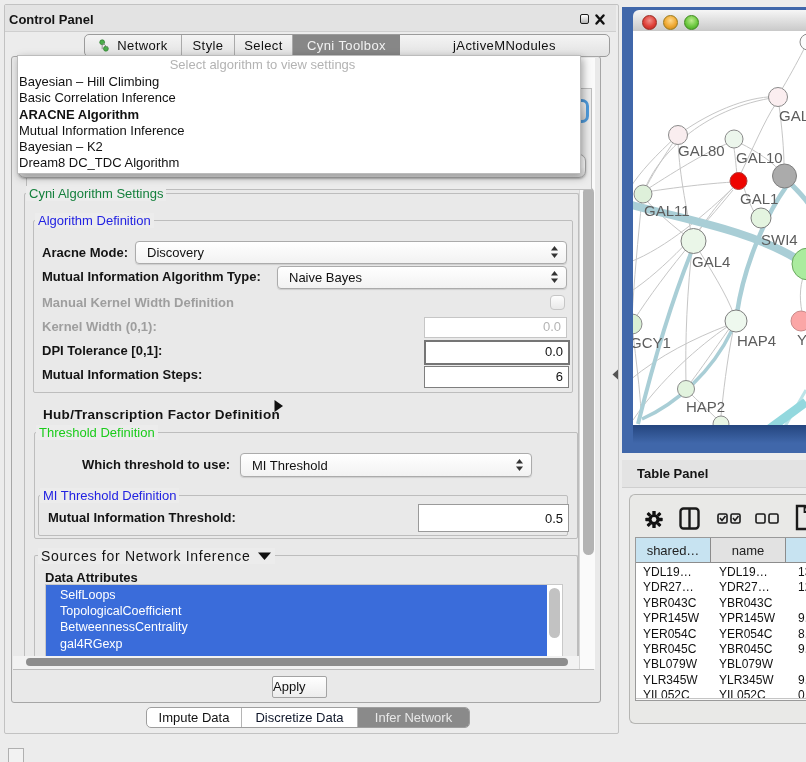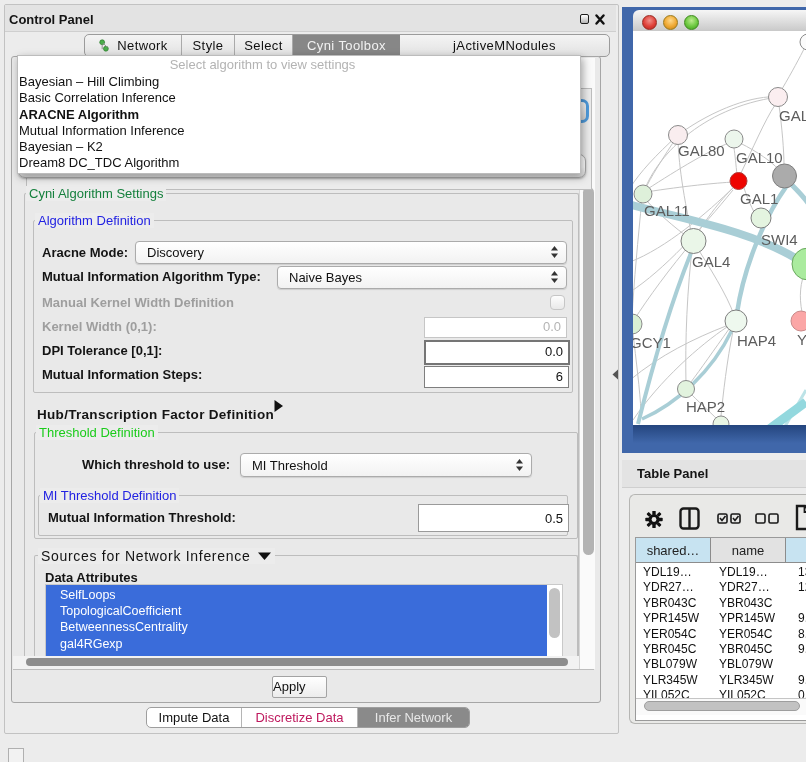--- a/index.html
+++ b/index.html
@@ -81,21 +81,21 @@
 
 <div class="abs b13 gray" style="left:42px;top:319px;">Kernel Width (0,1):</div>
 <div class="field" style="left:424px;top:317px;width:136px;height:18px;border:1px solid #c6c6c6;padding:1px 5px 0 0;color:#b4b4b4;">0.0</div>
 
 <div class="abs b13" style="left:42px;top:343px;">DPI Tolerance [0,1]:</div>
 <div class="field" style="left:424px;top:340px;width:137px;height:19px;border:2px solid #757575;padding:2px 5px 0 0;">0.0</div>
 
 <div class="abs b13" style="left:42px;top:367px;">Mutual Information Steps:</div>
 <div class="field" style="left:424px;top:366px;width:138px;height:18px;border:1.5px solid #7e7e7e;padding:2px 5px 0 0;">6</div>
 
-<div class="abs r13" style="left:37px;top:399px;font-size:13.5px;letter-spacing:0.3px;margin-top:8px;">Hub/Transcription Factor Definition</div>
+<div class="abs r13" style="left:43px;top:399px;font-size:13.5px;letter-spacing:0.3px;margin-top:8px;">Hub/Transcription Factor Definition</div>
 <svg class="abs" style="left:273px;top:399px;" width="11" height="14" viewBox="0 0 11 14">
     <path d="M1.5 1 L10 7 L1.5 13 Z" fill="#111"></path>
   </svg>
 
 <div class="grp" style="left:34px;top:432px;width:542px;height:105px;"></div>
 <div class="gtitle" style="left:36px;top:425px;color:#1bcc1b;">Threshold Definition</div>
 
 <div class="abs b13" style="left:82px;top:457px;">Which threshold to use:</div>
 <div class="combo" style="left:240px;top:453px;width:290px;height:22px;">
   <div class="ctext" style="top:4px;">MI Threshold</div>
@@ -125,21 +125,21 @@
 </div>
 
 <div class="abs" style="left:13px;top:656px;width:566px;height:13px;background:#f2f2f2;"></div>
 <div class="abs" style="left:26px;top:658px;width:542px;height:8px;background:#8d8d8d;border-radius:4px;"></div>
 <div class="abs" style="left:13px;top:669px;width:581px;height:1px;background:#bdbdbd;"></div>
 
 <div class="abs" style="left:272px;top:676px;width:55px;height:22px;background:linear-gradient(#ffffff,#ececec);border:1px solid #a3a3a3;border-radius:2px;box-sizing:border-box;text-align:left;font-size:13px;color:#111;line-height:20px;">Apply</div>
 
 <div class="abs" style="left:146px;top:707px;width:324px;height:21px;border:1px solid #9e9e9e;border-radius:5px;display:flex;overflow:hidden;box-sizing:border-box;background:#fff;">
   <div style="width:94px;border-right:1px solid #b5b5b5;display:flex;align-items:center;justify-content:center;font-size:13px;color:#111;">Impute Data</div>
-  <div style="width:115px;border-right:1px solid #b5b5b5;display:flex;align-items:center;justify-content:center;font-size:13px;color:#be185d;">Discretize Data</div>
+  <div style="width:115px;border-right:1px solid #b5b5b5;display:flex;align-items:center;justify-content:center;font-size:13px;color:#0f172a;">Discretize Data</div>
   <div style="flex:1;display:flex;align-items:center;justify-content:center;font-size:13px;color:#e8e8e8;background:#8a8a8a;">Infer Network</div>
 </div>
 
 <svg class="abs" style="left:612px;top:369px;" width="7" height="11" viewBox="0 0 7 11">
     <path d="M6 0.5 L0.5 5.5 L6 10.5 Z" fill="#555"></path>
   </svg>
 
 <div class="abs" style="left:8px;top:748px;width:14px;height:14px;border:1px solid #b0b0b0;background:#f2f2f2;"></div>
 
 <div class="abs" style="left:17px;top:55px;width:562px;height:117px;background:#fff;border:1px solid #bcbcbc;box-shadow:2px 3px 8px rgba(0,0,0,0.35);"></div>
@@ -270,21 +270,21 @@
 </svg>
 <svg class="abs" style="left:755px;top:513px;" width="24" height="12" viewBox="0 0 24 12">
   <rect x="1" y="1" width="9" height="9" rx="1.5" fill="none" stroke="#1a1a1a" stroke-width="1.6"></rect>
   <rect x="14" y="1" width="9" height="9" rx="1.5" fill="none" stroke="#1a1a1a" stroke-width="1.6"></rect>
 </svg>
 <svg class="abs" style="left:795px;top:504px;" width="16" height="27" viewBox="0 0 16 27">
   <path d="M2 2 L10 2 L15 7.5 L15 25 L2 25 Z" fill="none" stroke="#1a1a1a" stroke-width="2.4"></path>
   <path d="M9.5 2.5 L9.5 8 L15 8" fill="none" stroke="#1a1a1a" stroke-width="1.8"></path>
 </svg>
 
-<div class="abs" style="left:635px;top:537px;width:171px;height:184px;background:#fff;border:1px solid #9a9a9a;border-right:none;box-sizing:border-box;overflow:hidden;">
+<div class="abs" style="left:635px;top:537px;width:171px;height:164px;background:#fff;border:1px solid #9a9a9a;border-right:none;box-sizing:border-box;overflow:hidden;">
 
   <div style="position:absolute;left:0;top:0;width:75px;height:25px;background:#c7e3f1;border-right:1px solid #8c8c8c;border-bottom:1px solid #8c8c8c;box-sizing:border-box;text-align:center;font-size:13px;color:#222;line-height:25px;">shared…</div>
   <div style="position:absolute;left:75px;top:0;width:75px;height:25px;background:#e2e2e2;border-right:1px solid #8c8c8c;border-bottom:1px solid #8c8c8c;box-sizing:border-box;text-align:center;font-size:13px;color:#222;line-height:25px;">name</div>
   <div style="position:absolute;left:150px;top:0;width:25px;height:25px;background:#c7e3f1;border-bottom:1px solid #8c8c8c;box-sizing:border-box;"></div>
 
   <div style="position:absolute;left:7px;top:27px;font-size:12px;color:#111;line-height:15.4px;white-space:pre;">YDL19…
 YDR27…
 YBR043C
 YPR145W
 YER054C

